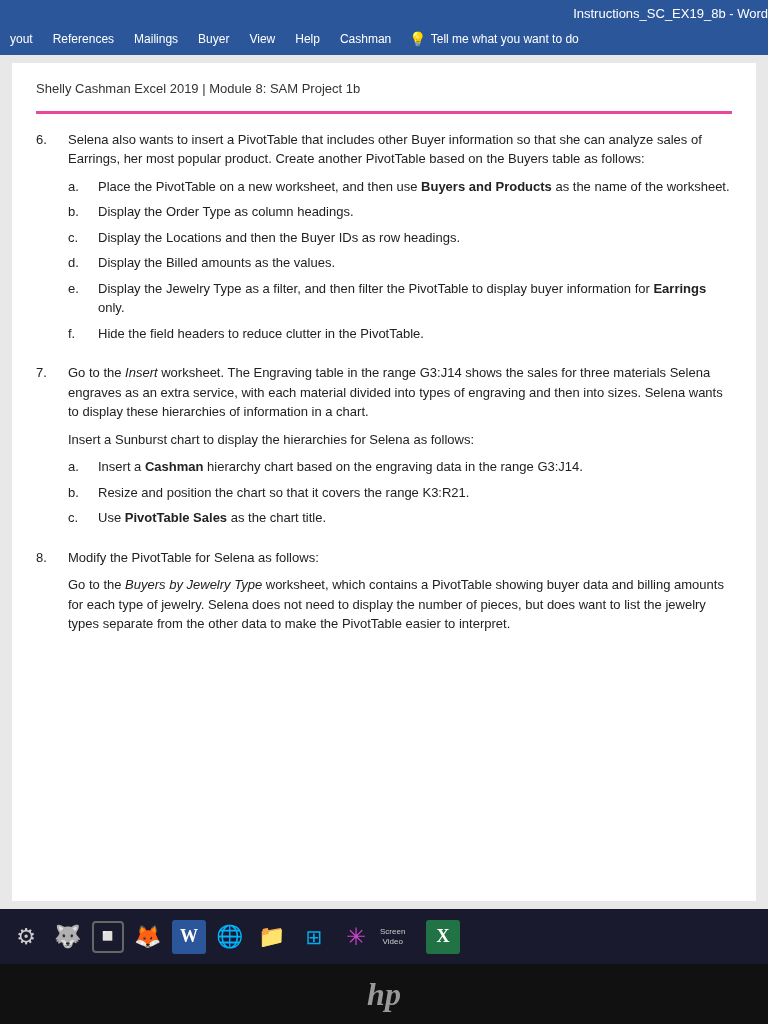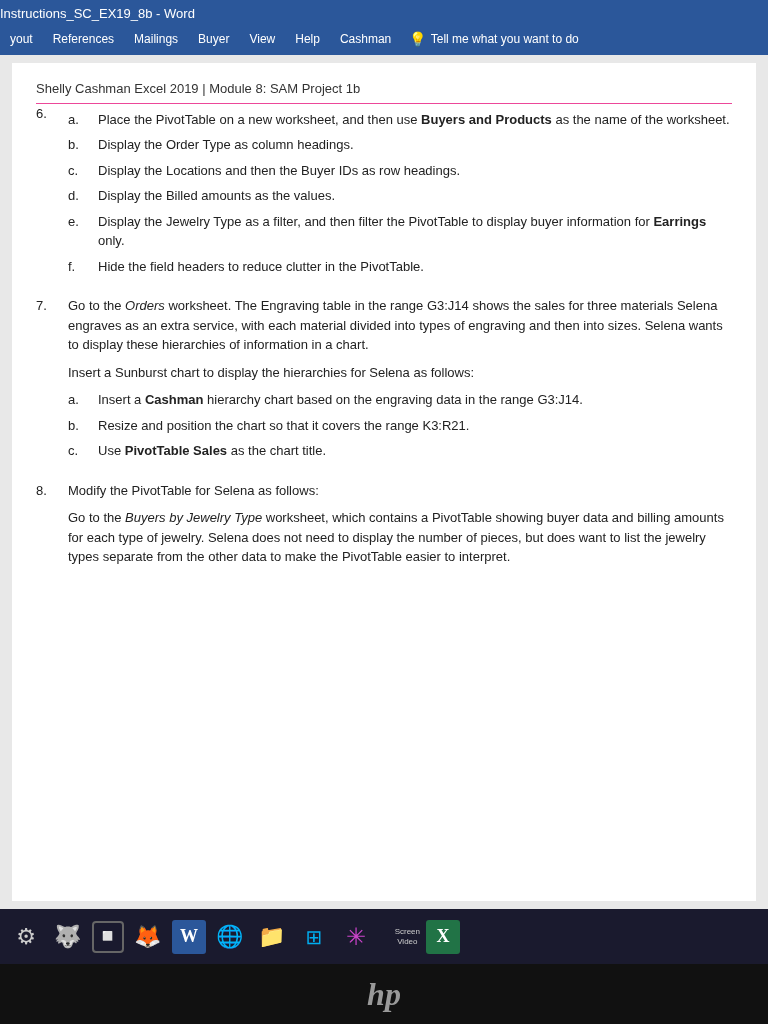--- a/index.html
+++ b/index.html
@@ -10,21 +10,21 @@
       font-family: 'Segoe UI', Arial, sans-serif;
       overflow: hidden;
       display: flex;
       flex-direction: column;
     }
 
     
     .title-bar {
       background: #2b579a;
       color: white;
-      text-align: left;
+      text-align: right;
       padding: 6px 0;
       font-size: 13px;
       font-weight: normal;
       flex-shrink: 0;
     }
 
     
     .menu-bar {
       background: #2b579a;
       color: white;
@@ -70,22 +70,23 @@
       flex: 1;
       overflow-y: auto;
       font-size: 13px;
       color: #222;
       line-height: 1.5;
     }
 
     .page-header {
       font-size: 13px;
       color: #333;
-      border-bottom: 1px solid #ec4899;
-      padding-bottom: 4px;
+      margin-bottom: 16px;
+      border-bottom: 3px solid #ec4899;
+      padding-bottom: 12px;
     }
 
     .instruction-list {
       list-style: none;
       padding: 0;
     }
 
     .top-level-item {
       display: flex;
       gap: 12px;
@@ -195,20 +196,23 @@
 
     <div class="page-header">
       <span>Shelly Cashman Excel 2019  |  Module 8: SAM Project 1b</span>
     </div>
 
     <ul class="instruction-list">
 
       <li class="top-level-item">
         <span class="item-number">6.</span>
         <div class="item-content">
+          <p>
+            Selena also wants to insert a PivotTable that includes other Buyer information so that she can analyze sales of Earrings, her most popular product. Create another PivotTable based on the Buyers table as follows:
+          </p>
           <ul class="sub-list">
             <li class="sub-item">
               <span class="sub-letter">a.</span>
               <span class="sub-content">
                 Place the PivotTable on a new worksheet, and then use <b>Buyers and Products</b> as the name of the worksheet.
               </span>
             </li>
             <li class="sub-item">
               <span class="sub-letter">b.</span>
               <span class="sub-content">
@@ -240,21 +244,21 @@
               </span>
             </li>
           </ul>
         </div>
       </li>
 
       <li class="top-level-item">
         <span class="item-number">7.</span>
         <div class="item-content">
           <p>
-            Go to the <i>Orders</i> worksheet. The Engraving table in the range G3:J14 shows the sales for three materials Selena engraves as an extra service, with each material divided into types of engraving and then into sizes. Selena wants to display these hierarchies of information in a chart.
+            Go to the <i>Insert</i> worksheet. The Engraving table in the range G3:J14 shows the sales for three materials Selena engraves as an extra service, with each material divided into types of engraving and then into sizes. Selena wants to display these hierarchies of information in a chart.
           </p>
           <p>
             Insert a Sunburst chart to display the hierarchies for Selena as follows:
           </p>
           <ul class="sub-list">
             <li class="sub-item">
               <span class="sub-letter">a.</span>
               <span class="sub-content">
                 Insert a <b>Cashman</b> hierarchy chart based on the engraving data in the range G3:J14.
               </span>
@@ -298,21 +302,21 @@
     <span style="font-size:9px; line-height:1;">⬜</span>
   </div>
   <div class="taskbar-icon" style="font-size:22px;">🦊</div>
   <div class="taskbar-icon" style="background:#2b579a; color:white; font-size:14px; font-weight:bold; width:34px; height:34px; border-radius:3px; display:flex; align-items:center; justify-content:center;">
     <span style="font-family: serif; font-weight: bold; font-size: 18px;">W</span>
   </div>
   <div class="taskbar-icon" style="color:#0078d4; font-size:22px;">🌐</div>
   <div class="taskbar-icon" style="font-size:22px;">📁</div>
   <div class="taskbar-icon" style="font-size:20px; color:#00adef;">⊞</div>
   <div class="taskbar-icon" style="color:#cc44cc; font-size:24px;">✳</div>
-  <div class="taskbar-icon" style="font-size:8px; color:#ccc; line-height:1.2; text-align:center; width:40px; height:36px; display:flex; align-items:center; justify-content:flex-end;">
+  <div class="taskbar-icon" style="font-size:8px; color:#ccc; line-height:1.2; text-align:center; width:40px; height:36px; display:flex; align-items:center; justify-content:flex-start;">
     <span>Screen<br>Video</span>
   </div>
   <div class="taskbar-icon" style="background:#217346; color:white; font-size:16px; font-weight:bold; width:34px; height:34px; border-radius:3px; display:flex; align-items:center; justify-content:center;">
     <span style="font-family: serif; font-weight:bold; font-size:18px;">X</span>
   </div>
 </div>
 
 <div class="hp-area">
   <div class="hp-logo">
     <span style="font-style: italic; font-family: serif; font-size: 32px; color: #999; font-weight: bold;">hp</span>

